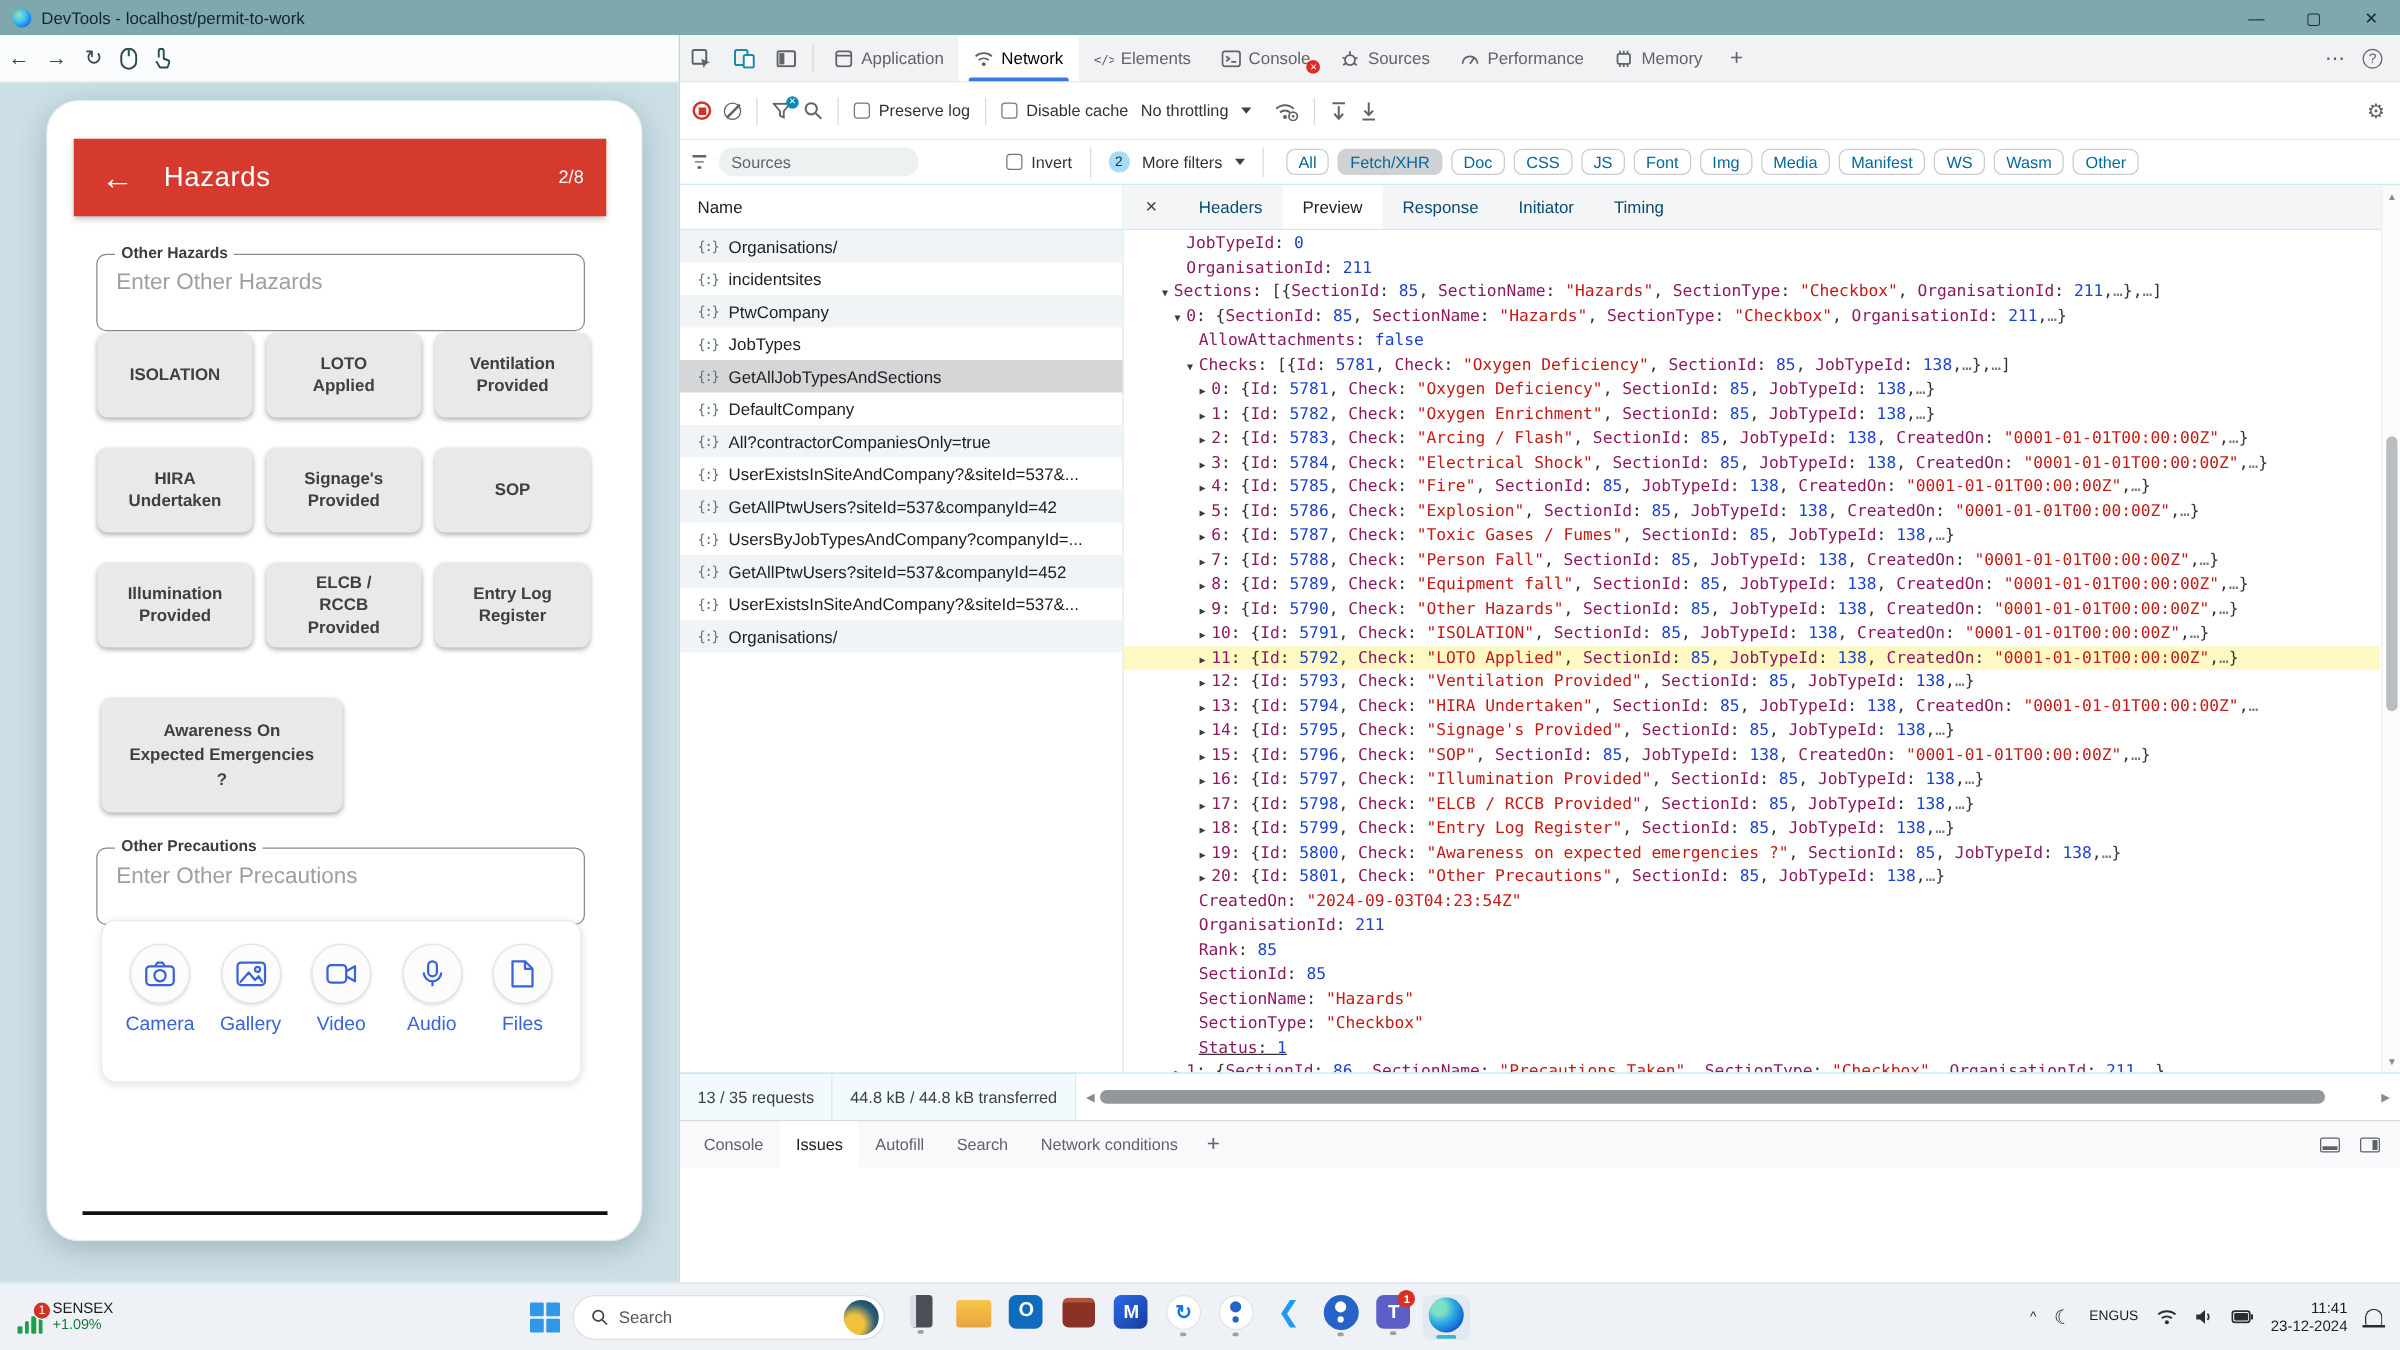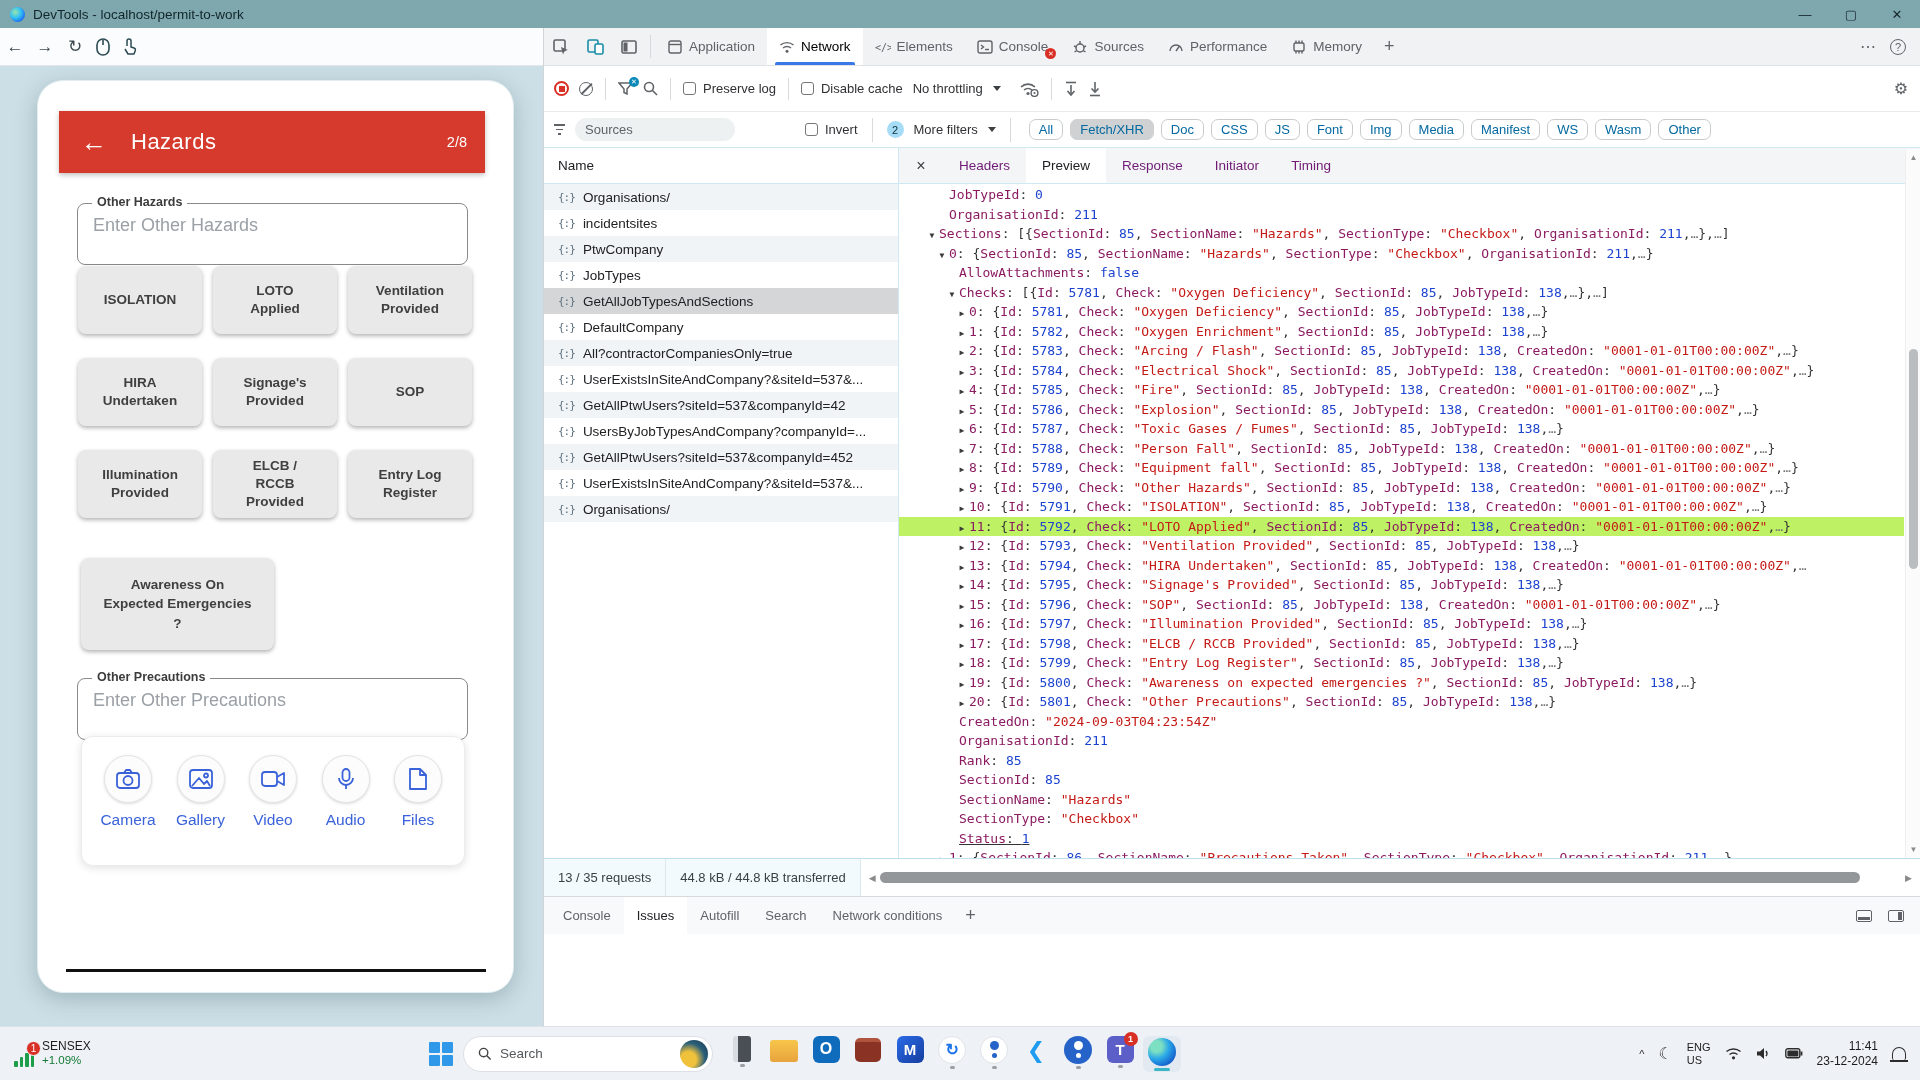--- a/index.html
+++ b/index.html
@@ -67,25 +67,25 @@
   .col-head { height:36px; border-bottom:1px solid #cfe9f4; display:flex; align-items:center; padding-left:14px; font-size:13.5px; color:#202124; }
   .req-row { height:26px; display:flex; align-items:center; gap:8px; padding-left:14px; font-size:13.5px; color:#202124; white-space:nowrap; overflow:hidden; }
   .req-row.alt { background:#f0f4f6; }
   .req-row.sel { background:#d4d6d7; }
   .xhr-ic { font-family:"DejaVu Sans Mono", monospace; font-size:11px; color:#5f7381; letter-spacing:-1px; }
 
   
   .preview { position:absolute; left:355px; top:120px; right:0; height:710px; background:#fff; }
   .pv-tabs { height:36px; background:#f3f5f6; border-bottom:1px solid #cfe9f4; display:flex; align-items:stretch; }
   .pv-close { width:44px; display:flex; align-items:center; justify-content:center; font-size:16px; color:#3c4043; }
-  .pv-tab { display:flex; align-items:center; padding:0 16px; font-size:13.5px; color:#701a75; }
+  .pv-tab { display:flex; align-items:center; padding:0 16px; font-size:13.5px; color:#0c4a6e; }
   .pv-tab.active { background:#fff; color:#202124; }
   .json { position:absolute; left:0; top:37px; right:16px; bottom:0; overflow:hidden; font-family:"DejaVu Sans Mono", monospace; font-size:13px; }
   .jline { height:19.5px; line-height:19.5px; white-space:pre; color:#333; }
-  .jline.hl { background:#bef264; }
+  .jline.hl { background:#fef9c3; }
   .jarrow { display:inline-block; width:14px; font-size:8px; color:#3c3c3c; text-align:center; }
   .jk { color:#8b1a60; } .js { color:#c41a16; } .jn { color:#1c43cf; } .je { color:#777; }
   
   .vsb { position:absolute; right:0; top:121px; width:15px; height:709px; background:#fbfbfb; border-left:1px solid #eee; }
   .vsb .arr { position:absolute; left:0; width:15px; text-align:center; font-size:8px; color:#8a8a8a; }
   .vsb .thumb { position:absolute; left:2.5px; width:9px; border-radius:5px; background:#b9bdc0; }
 
   
   .statusbar { position:absolute; left:0; top:830px; width:100%; height:38px; background:#f2fafd; border-top:1px solid #bfe0ee; display:flex; align-items:center; }
   .st-item { font-size:13px; color:#3c4043; padding:0 14px; height:100%; display:flex; align-items:center; border-right:1px solid #dce8ee; }
@@ -139,21 +139,21 @@
   .search-pill .s-txt { font-size:13.5px; color:#55585c; flex:1; }
   .s-img { width:28px; height:28px; border-radius:50%; background:radial-gradient(circle at 30% 70%, #f0c23c 0 28%, #2a5f7a 60%, #17324a 100%); }
   .tk-ic { width:30px; height:30px; border-radius:6px; display:flex; align-items:center; justify-content:center; position:relative; font-weight:700; }
   .tk-slot { display:flex; flex-direction:column; align-items:center; gap:2px; width:38px; }
   .run-dot { width:5px; height:3px; border-radius:2px; background:#9aa0a6; }
   .run-dot.off { visibility:hidden; }
   .run-dot.pill { width:16px; background:#3ab6c8; }
   .tk-badge { position:absolute; right:-4px; top:-4px; width:14px; height:14px; background:#d93025; border-radius:50%; color:#fff; font-size:9px; display:flex; align-items:center; justify-content:center; }
   .tray { display:flex; align-items:center; gap:14px; padding-right:14px; margin-left:auto; }
   .tray .chev { font-size:11px; color:#2c2c2c; }
-  .lang { display:flex; flex-direction:column; align-items:flex-start; line-height:1.15; font-size:11px; color:#1c1c1c; }
+  .lang { display:flex; flex-direction:row; align-items:flex-end; line-height:1.15; font-size:11px; color:#1c1c1c; }
   .clock { display:flex; flex-direction:column; align-items:flex-end; line-height:1.25; font-size:12px; color:#1c1c1c; }
   .bell { width:14px; height:13px; border-radius:7px 7px 2px 2px; border:1.6px solid #2c2c2c; border-bottom:none; position:relative; }
   .bell::after { content:""; position:absolute; left:-3px; right:-3px; bottom:-2px; height:1.6px; background:#2c2c2c; }
   svg { display:block; }
 </style>
 </head>
 <body>
 
 <div class="screen">
 

